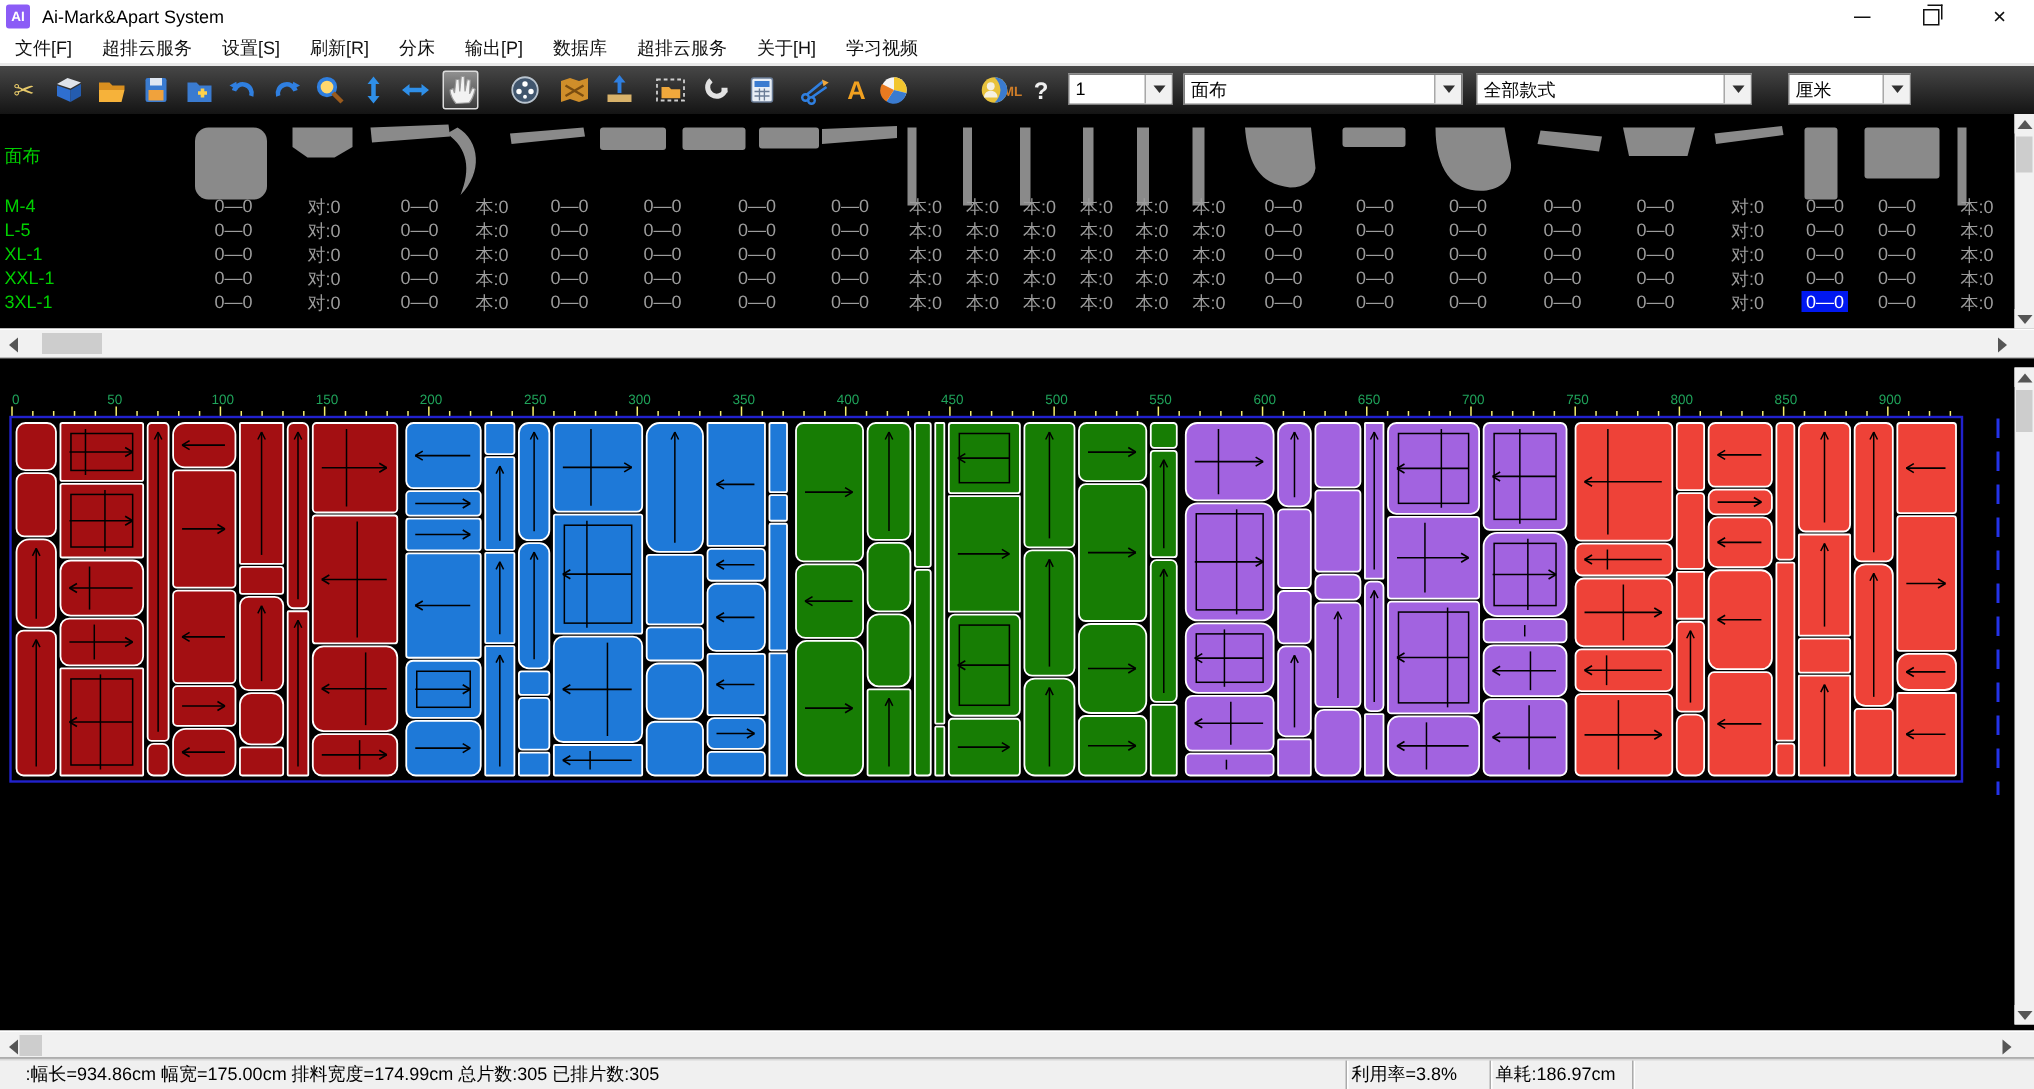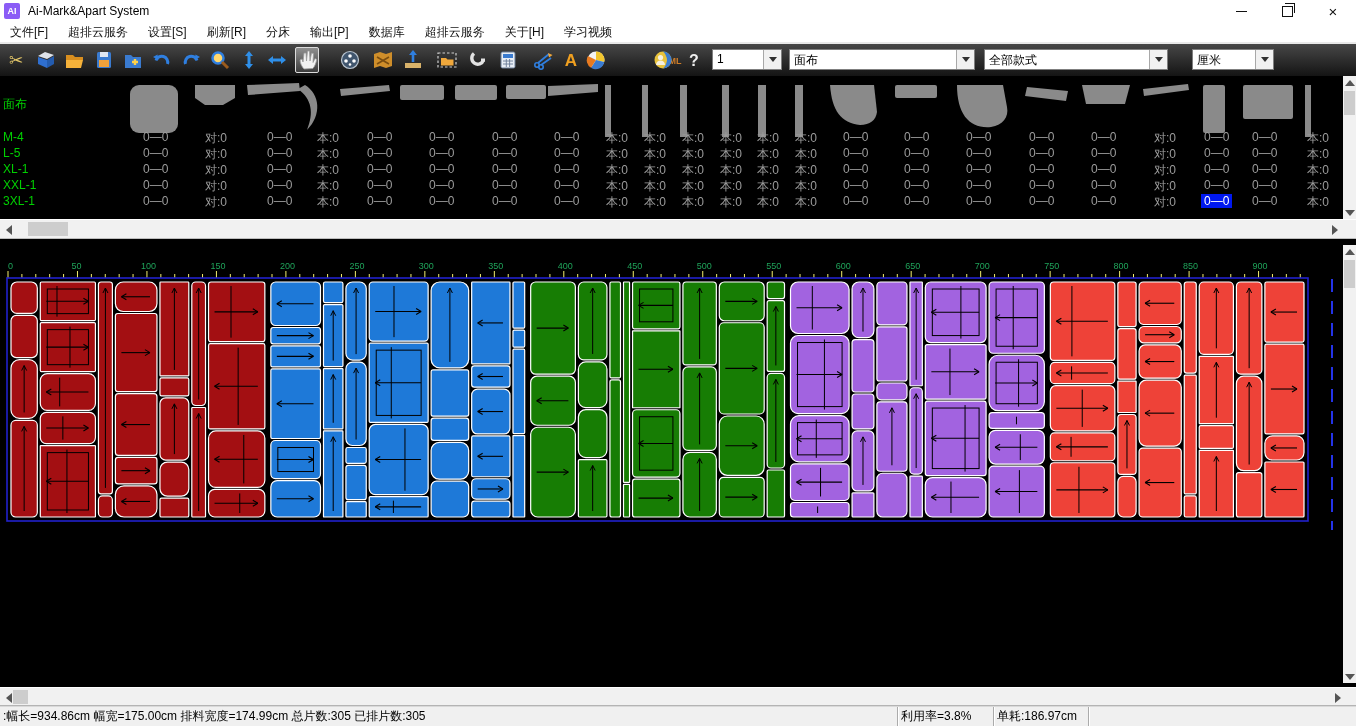--- a/index.html
+++ b/index.html
@@ -949,17 +949,17 @@
       <span class="tri-l"></span>
     </div>
   <div class="hthumb" style="left:13px;width:15px"></div>
   <div class="harr" style="left:1330px">
       <span class="tri-r"></span>
     </div>
 </div>
 
 <div class="statussep"></div>
 <div class="statusbar">
-  <div class="statusseg first" style="left:0;width:897px">:幅长=934.86cm 幅宽=175.00cm 排料宽度=174.99cm 总片数:305 已排片数:305</div>
+  <div class="statusseg first" style="left:14px;width:897px">:幅长=934.86cm 幅宽=175.00cm 排料宽度=174.99cm 总片数:305 已排片数:305</div>
   <div class="statusseg" style="left:897px;width:96px">利用率=3.8%</div>
   <div class="statusseg" style="left:993px;width:95px">单耗:186.97cm</div>
   <div class="statusseg" style="left:1088px;width:268px"></div>
 </div>
 
 </body></html>

